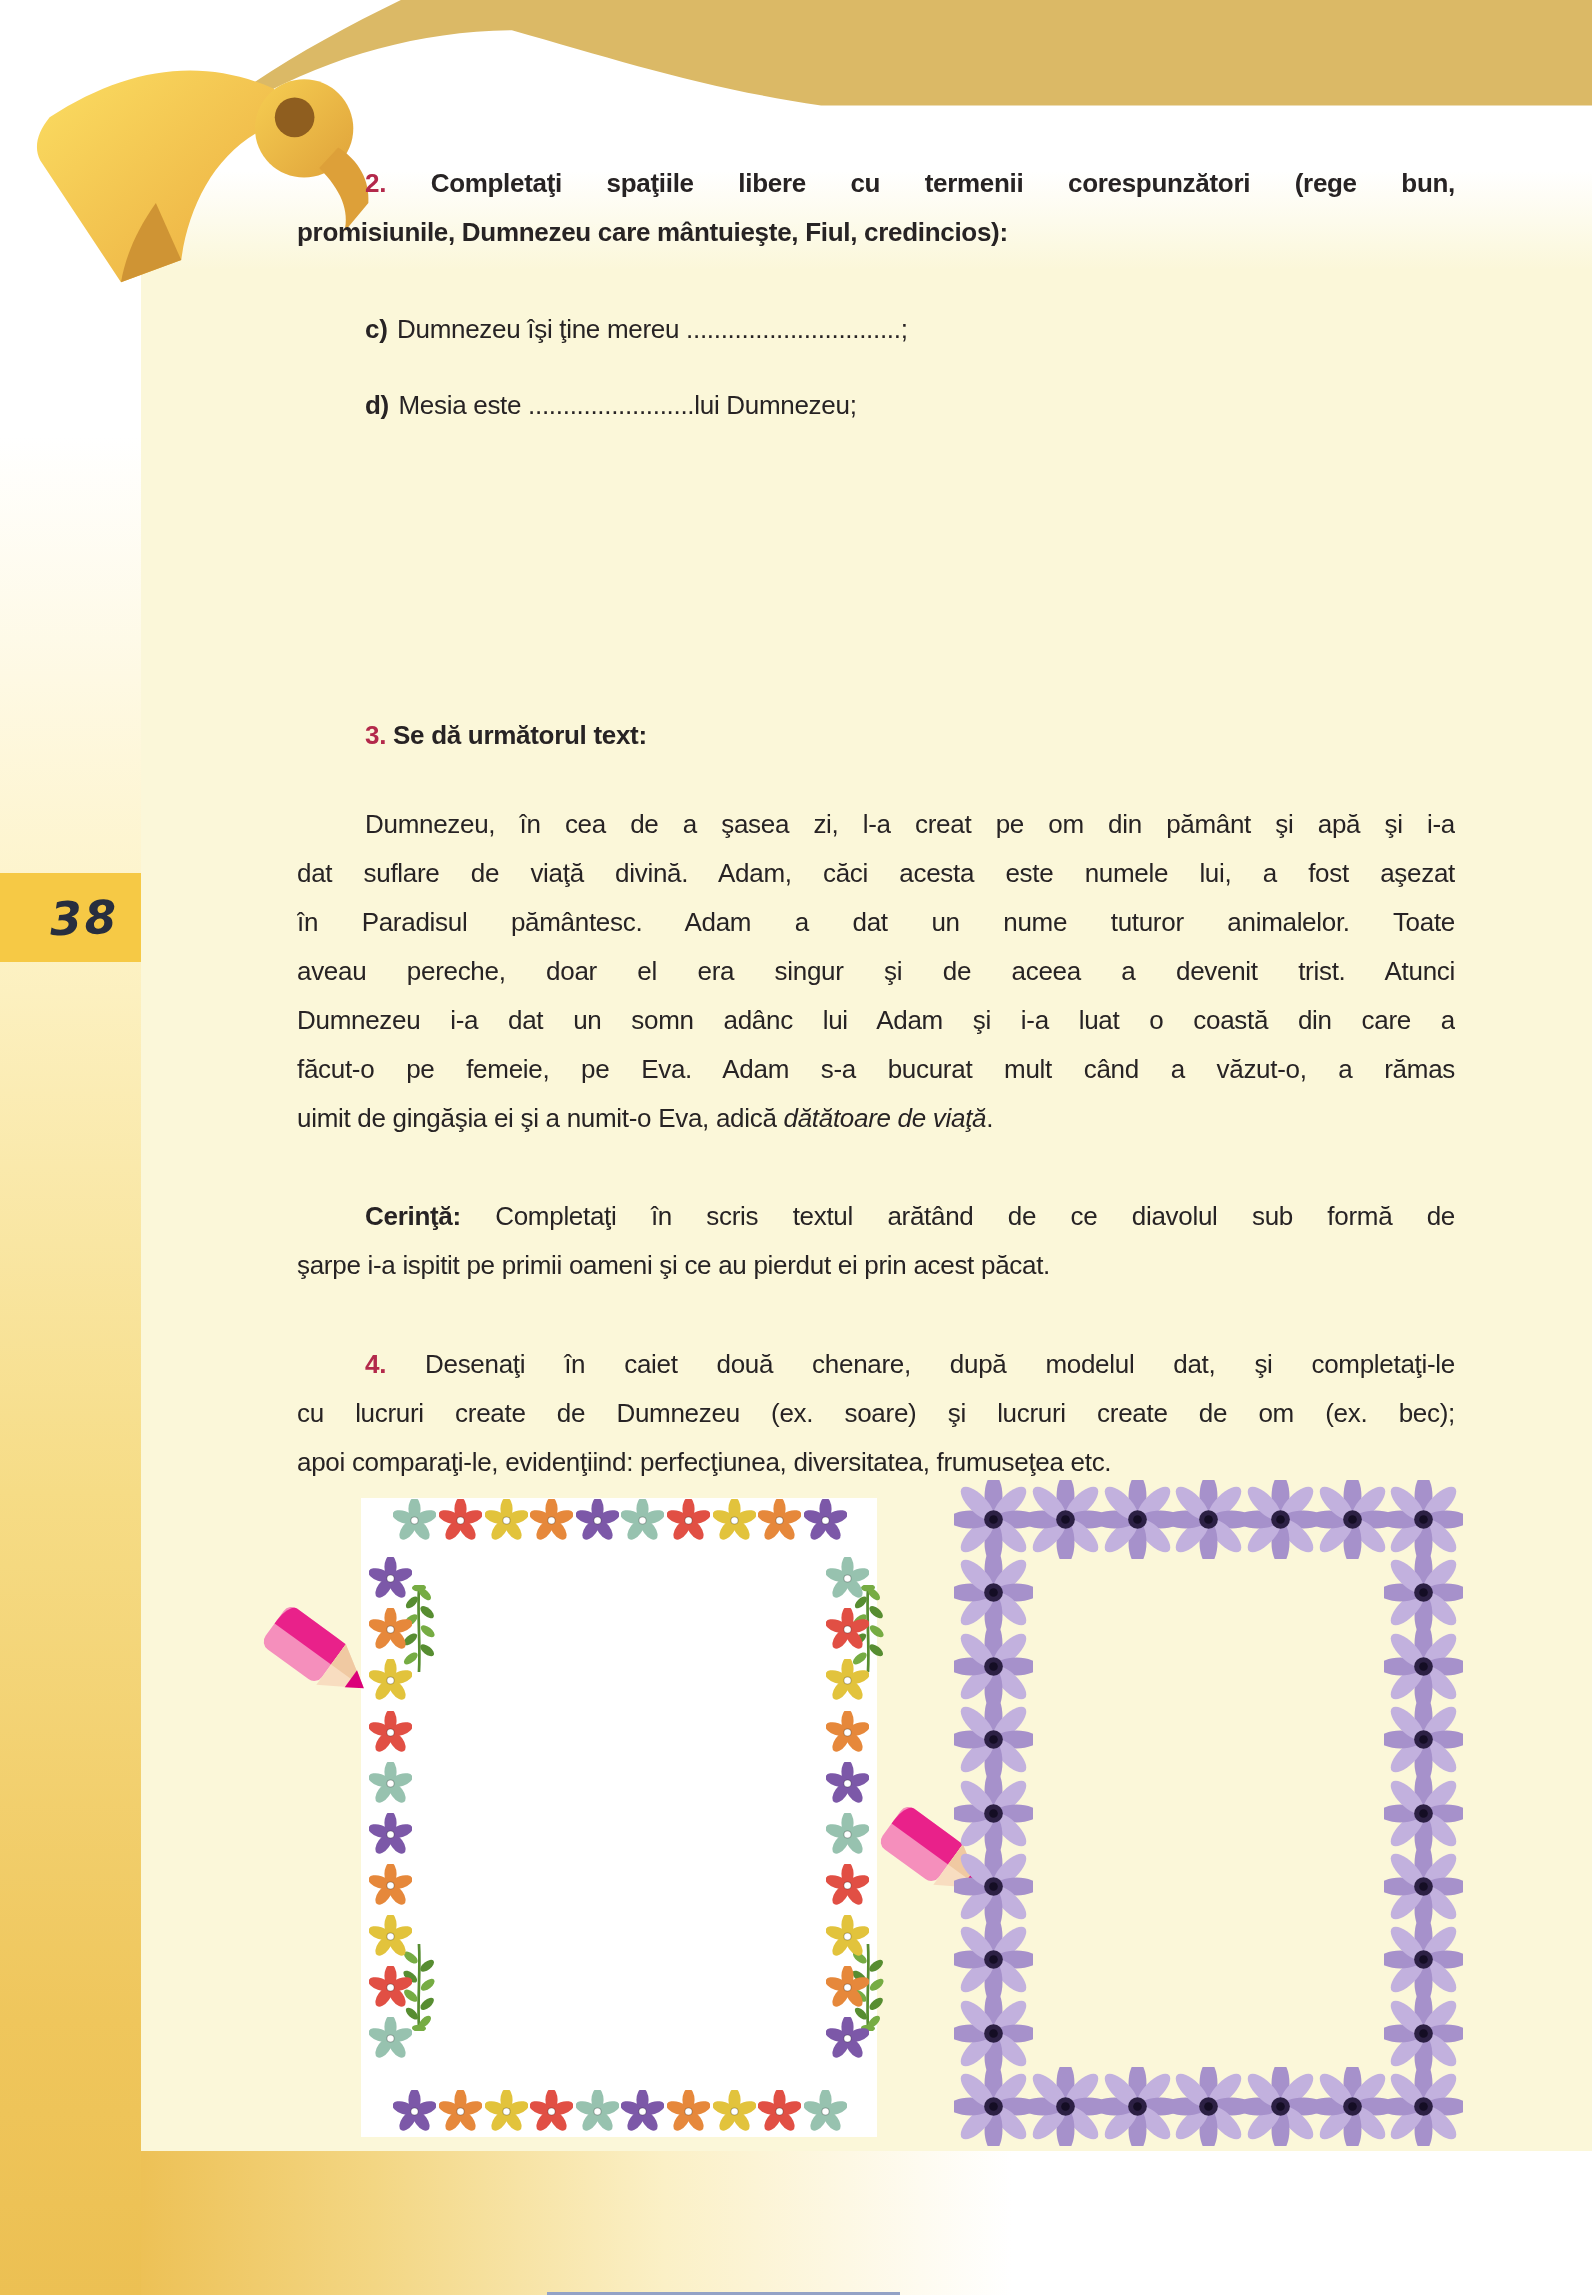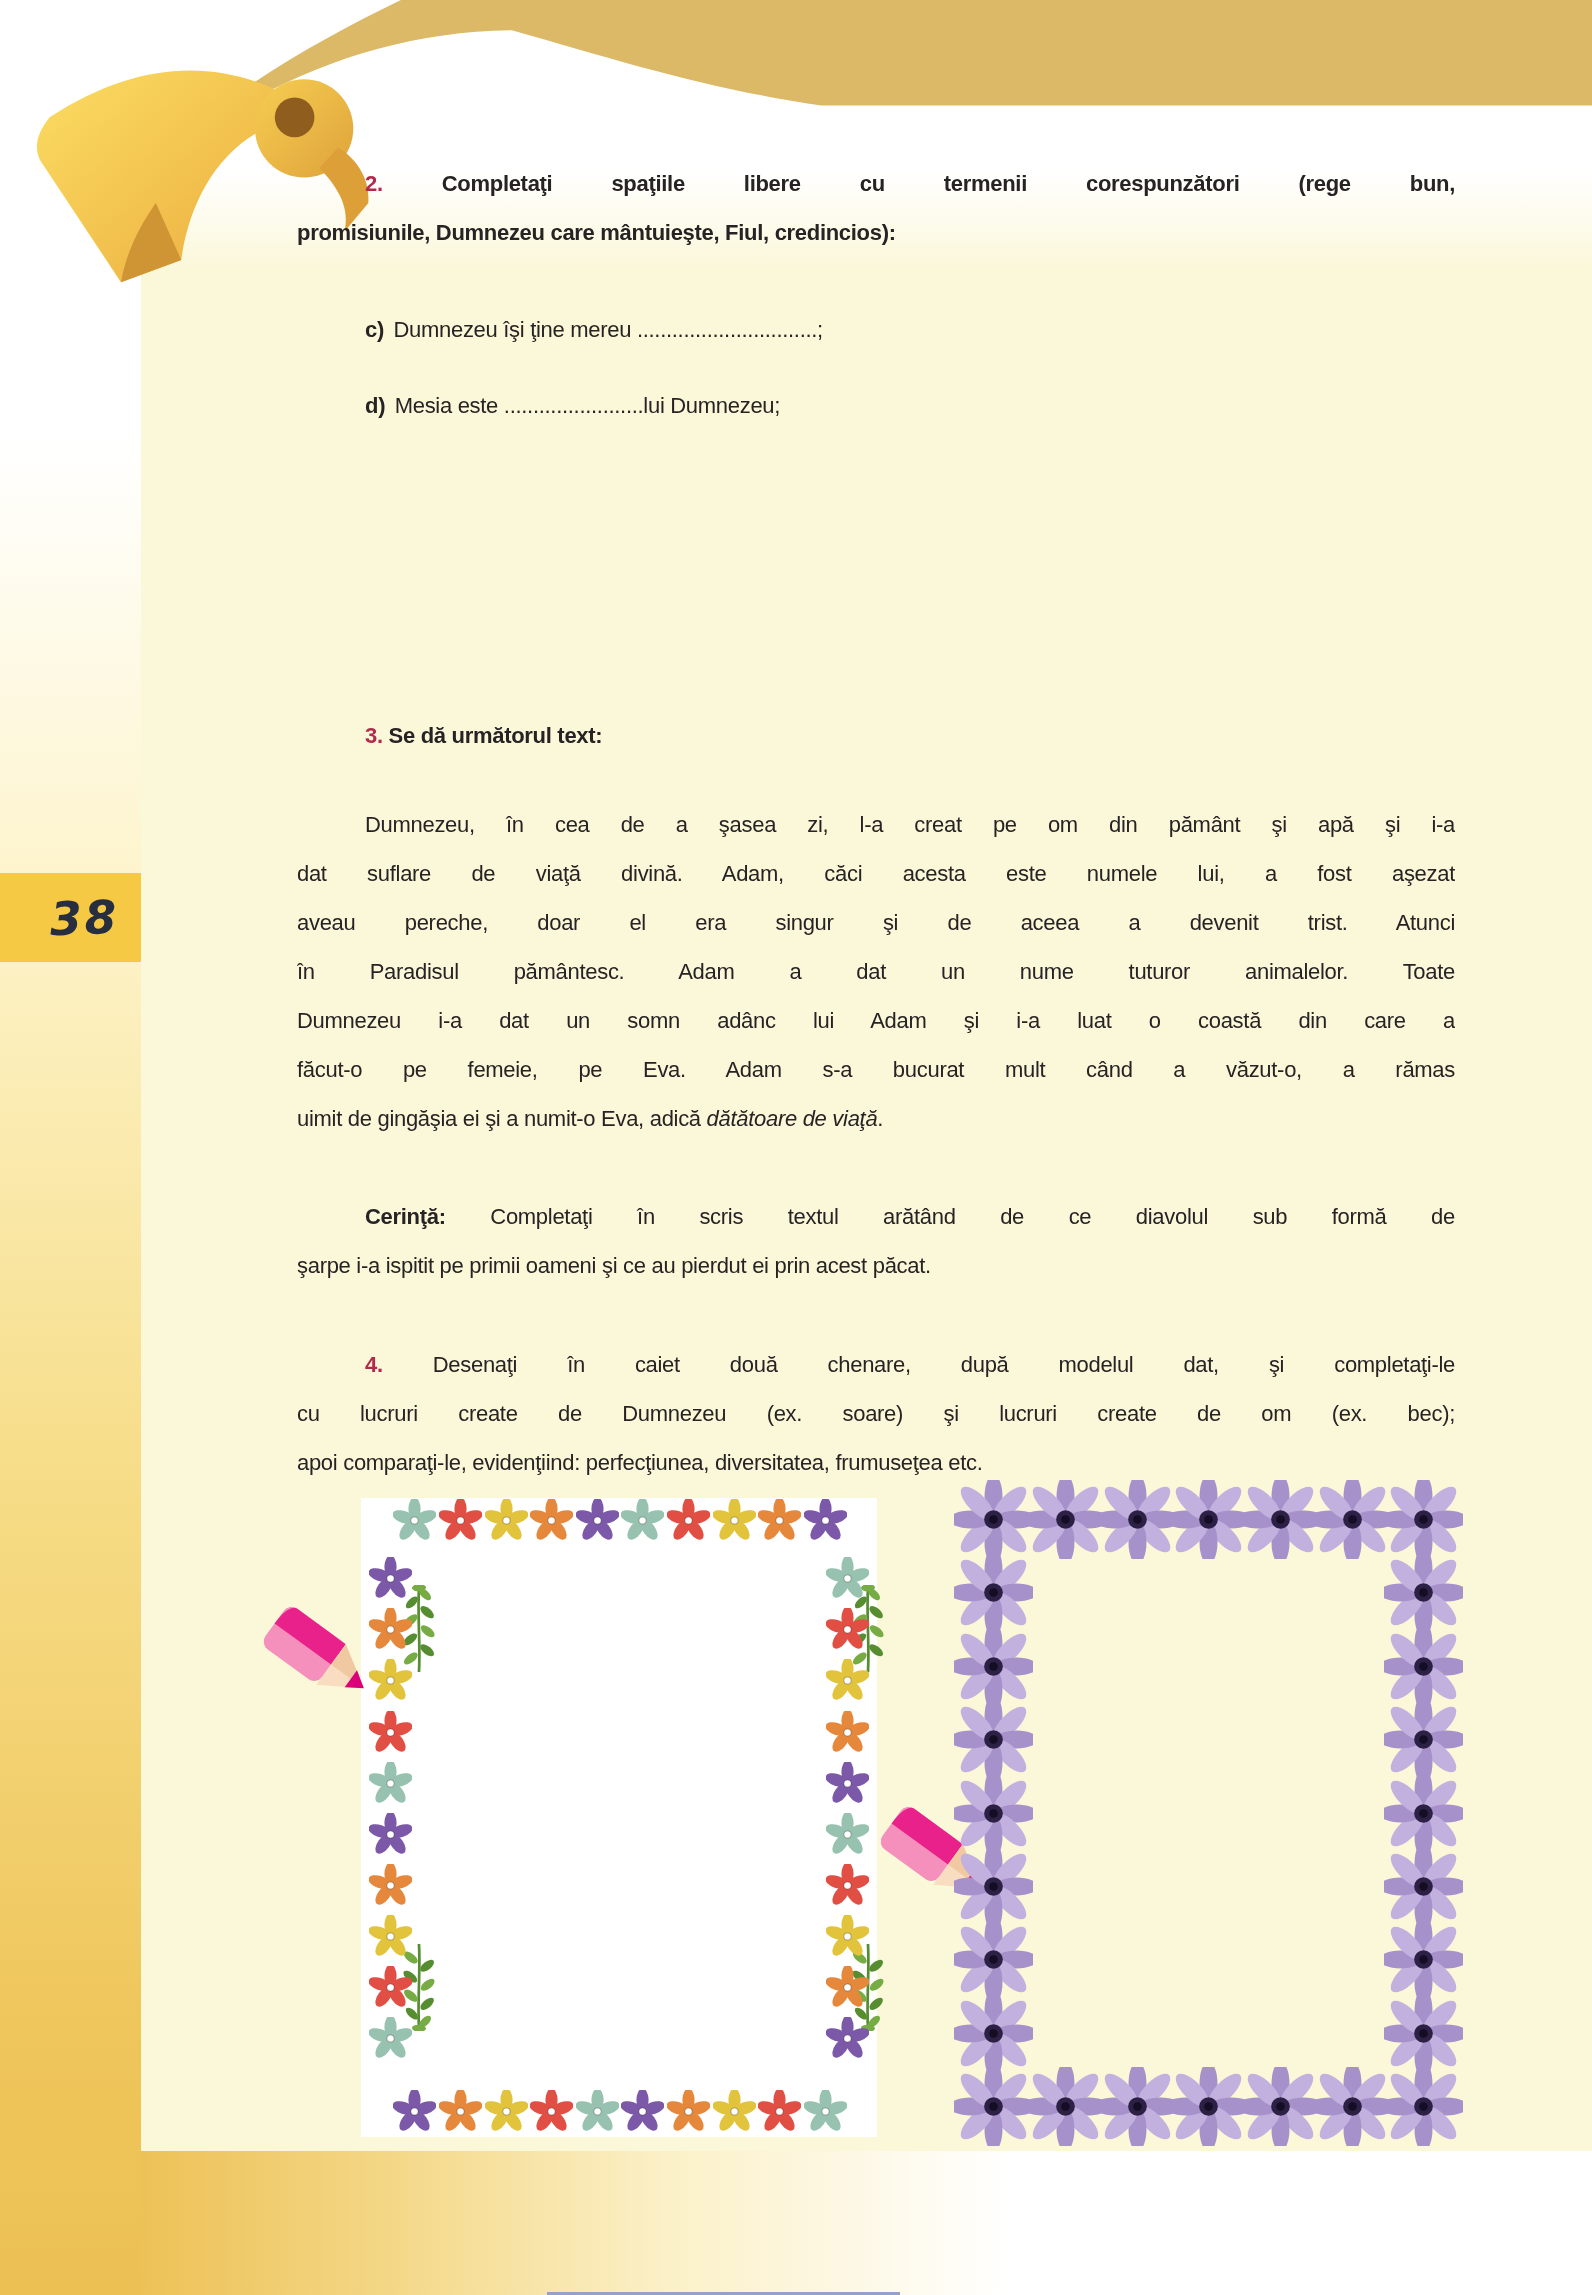--- a/index.html
+++ b/index.html
@@ -13,21 +13,21 @@
   .bottom-strip{position:absolute;left:141px;top:2151px;width:1452px;height:144px;
       background:linear-gradient(90deg,#edc156 0%,#f3d683 16%,#fbf0c6 36%,#ffffff 60%,#ffffff 100%);}
   .blue-sliver{position:absolute;left:547px;top:2292px;width:353px;height:4px;background:var(--blueEdge,#93a2c6);}
   .banner{position:absolute;left:0;top:0;}
   
   .page-tab{position:absolute;left:0;top:873px;width:141px;height:89px;background:var(--tabGold,#f6c945);
       display:flex;align-items:center;justify-content:flex-end;padding-right:22px;box-sizing:border-box;}
   .page-tab span{font-family:"DejaVu Sans",sans-serif;font-weight:700;font-style:italic;font-size:46px;
       color:#272e3f;letter-spacing:2.4px;transform:rotate(-2deg);display:inline-block;}
   
-  .tblock{position:absolute;color:var(--text,#272324);font-size:22px;line-height:49px;letter-spacing:-0.3px;}
+  .tblock{position:absolute;color:var(--text,#272324);font-size:26px;line-height:49px;letter-spacing:-0.3px;}
   .w{left:297px;width:1158px;}
   .line{height:49px;overflow:hidden;}
   .j{text-align:justify;text-align-last:justify;}
   .ind{padding-left:68px;}
   .red{color:var(--accentRed,#b3294b);font-weight:700;}
   .b{font-weight:700;}
   .it{font-style:italic;}
   .items .line{margin-bottom:27px;}
   .ilabel{font-weight:700;margin-right:9.5px;}
   
@@ -141,22 +141,22 @@
 
   <div class="tblock w" style="top:711px">
     <div class="line ind b">
       <span class="red">3.</span>
       <span>Se dă următorul text:</span>
     </div>
   </div>
   <div class="tblock w" style="top:800px">
     <div class="line j ind"><span>Dumnezeu, în cea de a şasea zi, l-a creat pe om din pământ şi apă şi i-a</span></div>
     <div class="line j"><span>dat suflare de viaţă divină. Adam, căci acesta este numele lui, a fost aşezat</span></div>
+    <div class="line j"><span>în Paradisul pământesc. Adam a dat un nume tuturor animalelor. Toate</span></div>
     <div class="line j"><span>aveau pereche, doar el era singur şi de aceea a devenit trist. Atunci</span></div>
-    <div class="line j"><span>în Paradisul pământesc. Adam a dat un nume tuturor animalelor. Toate</span></div>
     <div class="line j"><span>Dumnezeu i-a dat un somn adânc lui Adam şi i-a luat o coastă din care a</span></div>
     <div class="line j"><span>făcut-o pe femeie, pe Eva. Adam s-a bucurat mult când a văzut-o, a rămas</span></div>
     <div class="line">
       <span>uimit de gingăşia ei şi a numit-o Eva, adică </span><span class="it">dătătoare de viaţă</span><span>.</span>
     </div>
   </div>
 
   <div class="tblock w" style="top:1192px">
     <div class="line j ind">
       <span class="b">Cerinţă:</span><span> Completaţi în scris textul arătând de ce diavolul sub formă de</span>

